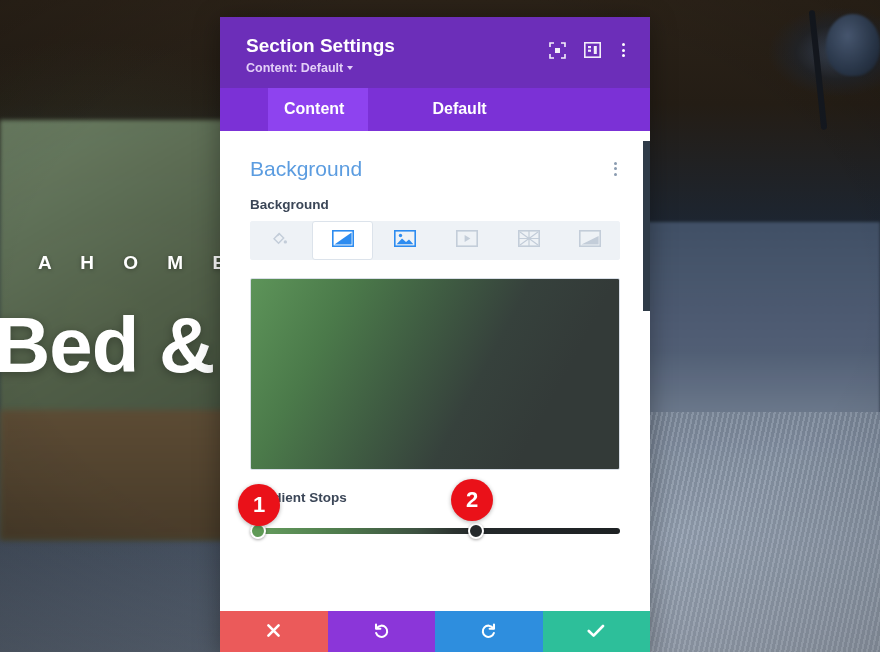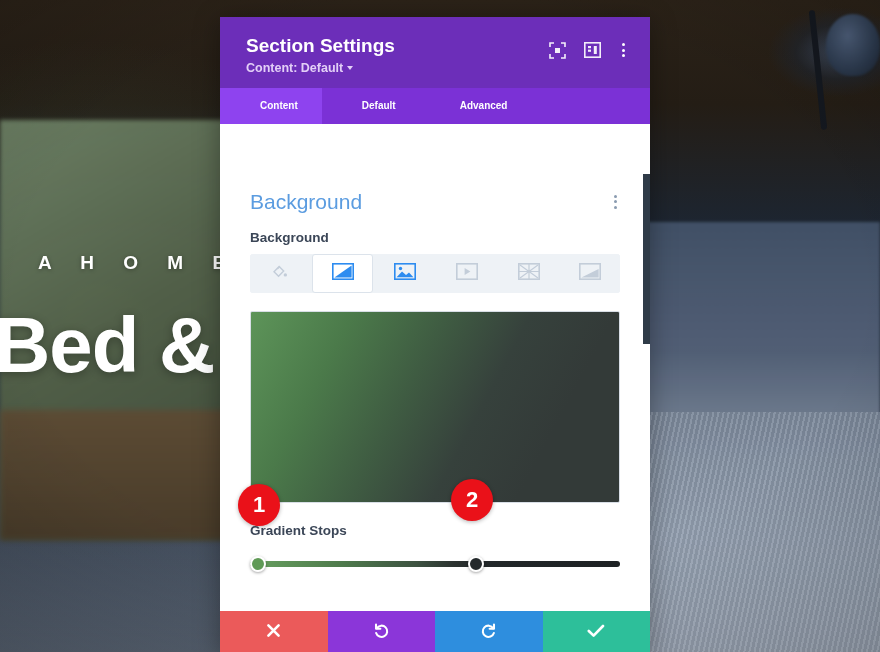--- a/index.html
+++ b/index.html
@@ -167,37 +167,37 @@
   }
   .hicon { cursor: pointer; line-height: 0; opacity: 0.92; }
 
   
   .tabs {
     display: flex;
     background: #7b31d6;
     flex: 0 0 auto;
   }
   .tab {
-    padding: 12px 24px 13px 40px;
+    padding: 12px 24px 13px 16px;
     color: #ffffff;
-    font-size: 10px;
+    font-size: 16px;
     font-weight: 700;
     cursor: pointer;
     white-space: nowrap;
+    margin-left: 48px;
   }
   .tab.active { background: #8e43ef; }
 
   
   .panel-body {
     flex: 1 1 auto;
     position: relative;
     overflow: hidden;
     background: #ffffff;
     padding: 0 30px;
-    margin-top: 40px;
   }
   .scroll-track {
     position: absolute;
     right: 0; top: 0;
     width: 7px;
     height: 100%;
     background: transparent;
   }
   .scroll-thumb {
     position: absolute;
@@ -378,21 +378,20 @@
           <i></i>
             <i></i>
             <i></i>
         </span>
       </div>
     </div>
 
     <div class="tabs">
       <div class="tab active">Content</div>
       <div class="tab">Default</div>
-      <div class="tab">Advanced</div>
     </div>
 
     <div class="panel-body">
 
       <div class="section-head">
         <div class="section-title">Background</div>
         <span class="kebab">
           <i></i>
             <i></i>
             <i></i>

